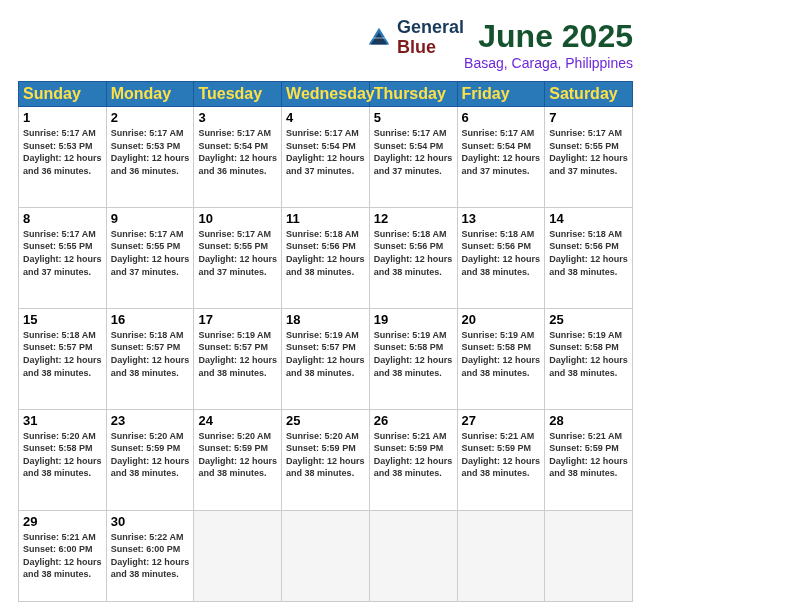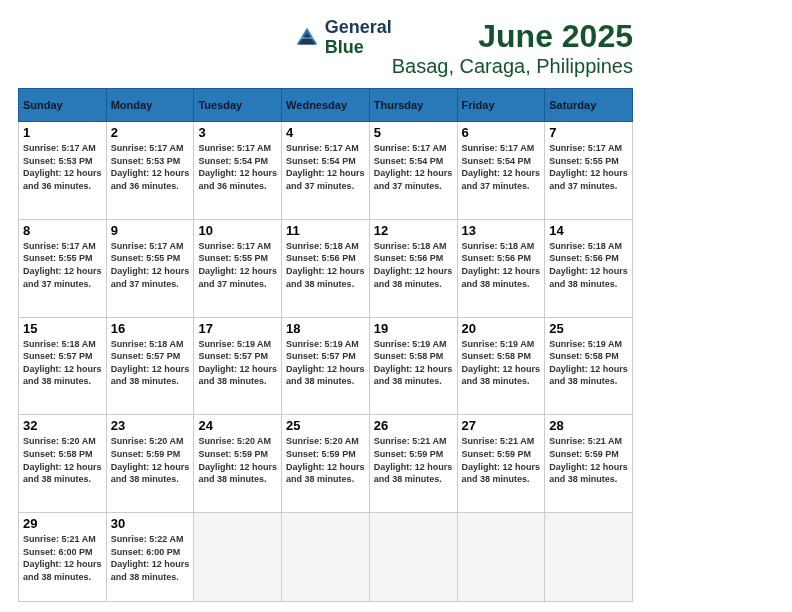--- a/index.html
+++ b/index.html
@@ -41,36 +41,36 @@
     }
     .title-block {
       text-align: right;
     }
     .cal-title {
       font-size: 32px;
       font-weight: bold;
       color: #14532d;
     }
     .cal-subtitle {
-      font-size: 20px;
-      color: #14532d;
+      font-size: 14px;
+      color: #6d28d9;
     }
     .calendar {
       flex: 1;
       border: 1px solid #ccc;
       border-collapse: collapse;
       width: 100%;
       table-layout: fixed;
     }
     .calendar th {
       background: #2979b8;
-      color: #0f172a;
-      font-size: 11px;
-      font-weight: bold;
-      padding: 10px 4px;
+      color: #fde047;
+      font-size: 16px;
+      font-weight: bold;
+      padding: 3px 4px;
       text-align: left;
       border: 1px solid #1a5a9a;
     }
     .calendar td {
       vertical-align: top;
       border: 1px solid #ccc;
       padding: 3px 4px;
       font-size: 9.5px;
       color: #333;
       height: 85px;
@@ -104,21 +104,21 @@
 <div class="page">
   <div class="header">
     <div class="logo">
       <svg class="logo-icon" viewBox="0 0 30 30">
         <polygon points="15,4 26,22 4,22" fill="#2979b8"></polygon>
         <polygon points="15,9 24,22 6,22" fill="#1a3a5c"></polygon>
         <rect x="6" y="14" width="18" height="2" fill="#fff" opacity="0.3"></rect>
       </svg>
       <div class="logo-text">
         <div>General</div>
-        <div style="color:#14532d">Blue</div>
+        <div style="color:#7f1d1d">Blue</div>
       </div>
     </div>
     <div class="title-block">
       <div class="cal-title">June 2025</div>
       <div class="cal-subtitle">Basag, Caraga, Philippines</div>
     </div>
   </div>
 
   <table class="calendar">
     <thead>
@@ -281,21 +281,21 @@
           <td>
             <span class="day-num">25</span>
             <div class="day-info" style="white-space: pre-line;">Sunrise: 5:19 AM
 Sunset: 5:58 PM
 Daylight: 12 hours
 and 38 minutes.</div>
           </td>
         </tr>
         <tr class="week-row">
           <td>
-            <span class="day-num">32</span>
+            <span class="day-num">31</span>
             <div class="day-info" style="white-space: pre-line;">Sunrise: 5:20 AM
 Sunset: 5:58 PM
 Daylight: 12 hours
 and 38 minutes.</div>
           </td>
           <td>
             <span class="day-num">23</span>
             <div class="day-info" style="white-space: pre-line;">Sunrise: 5:20 AM
 Sunset: 5:59 PM
 Daylight: 12 hours

